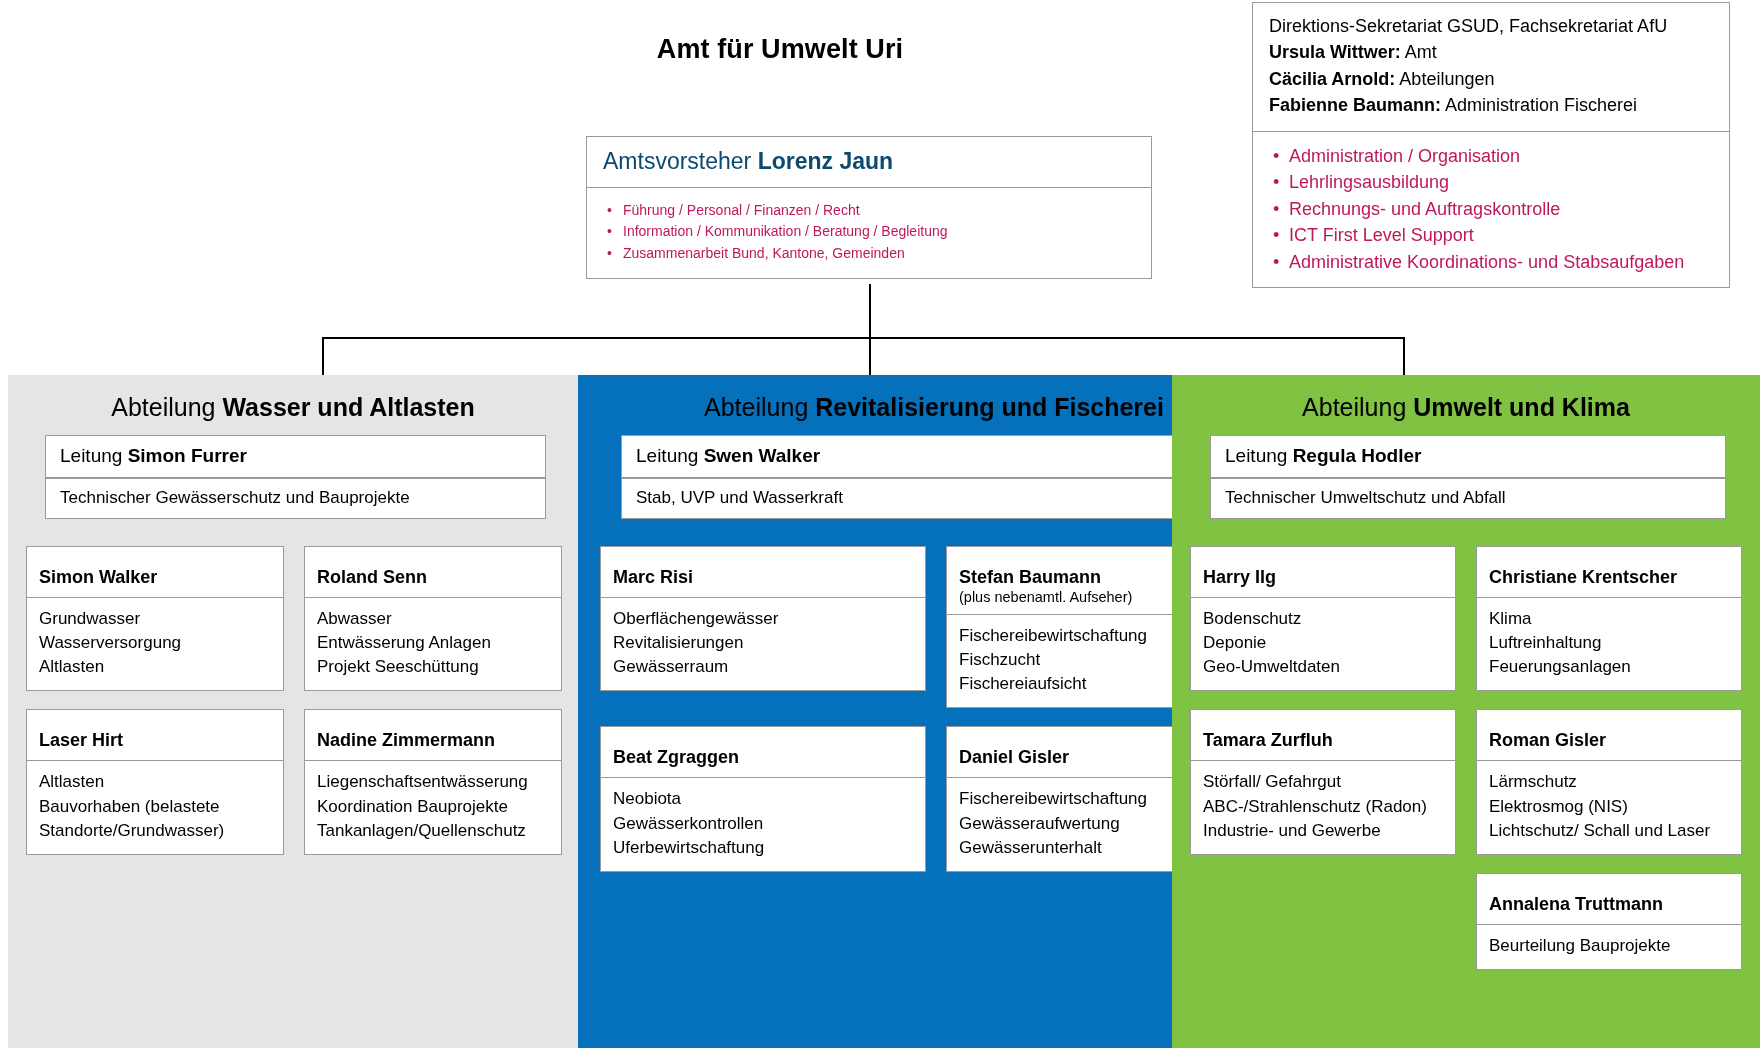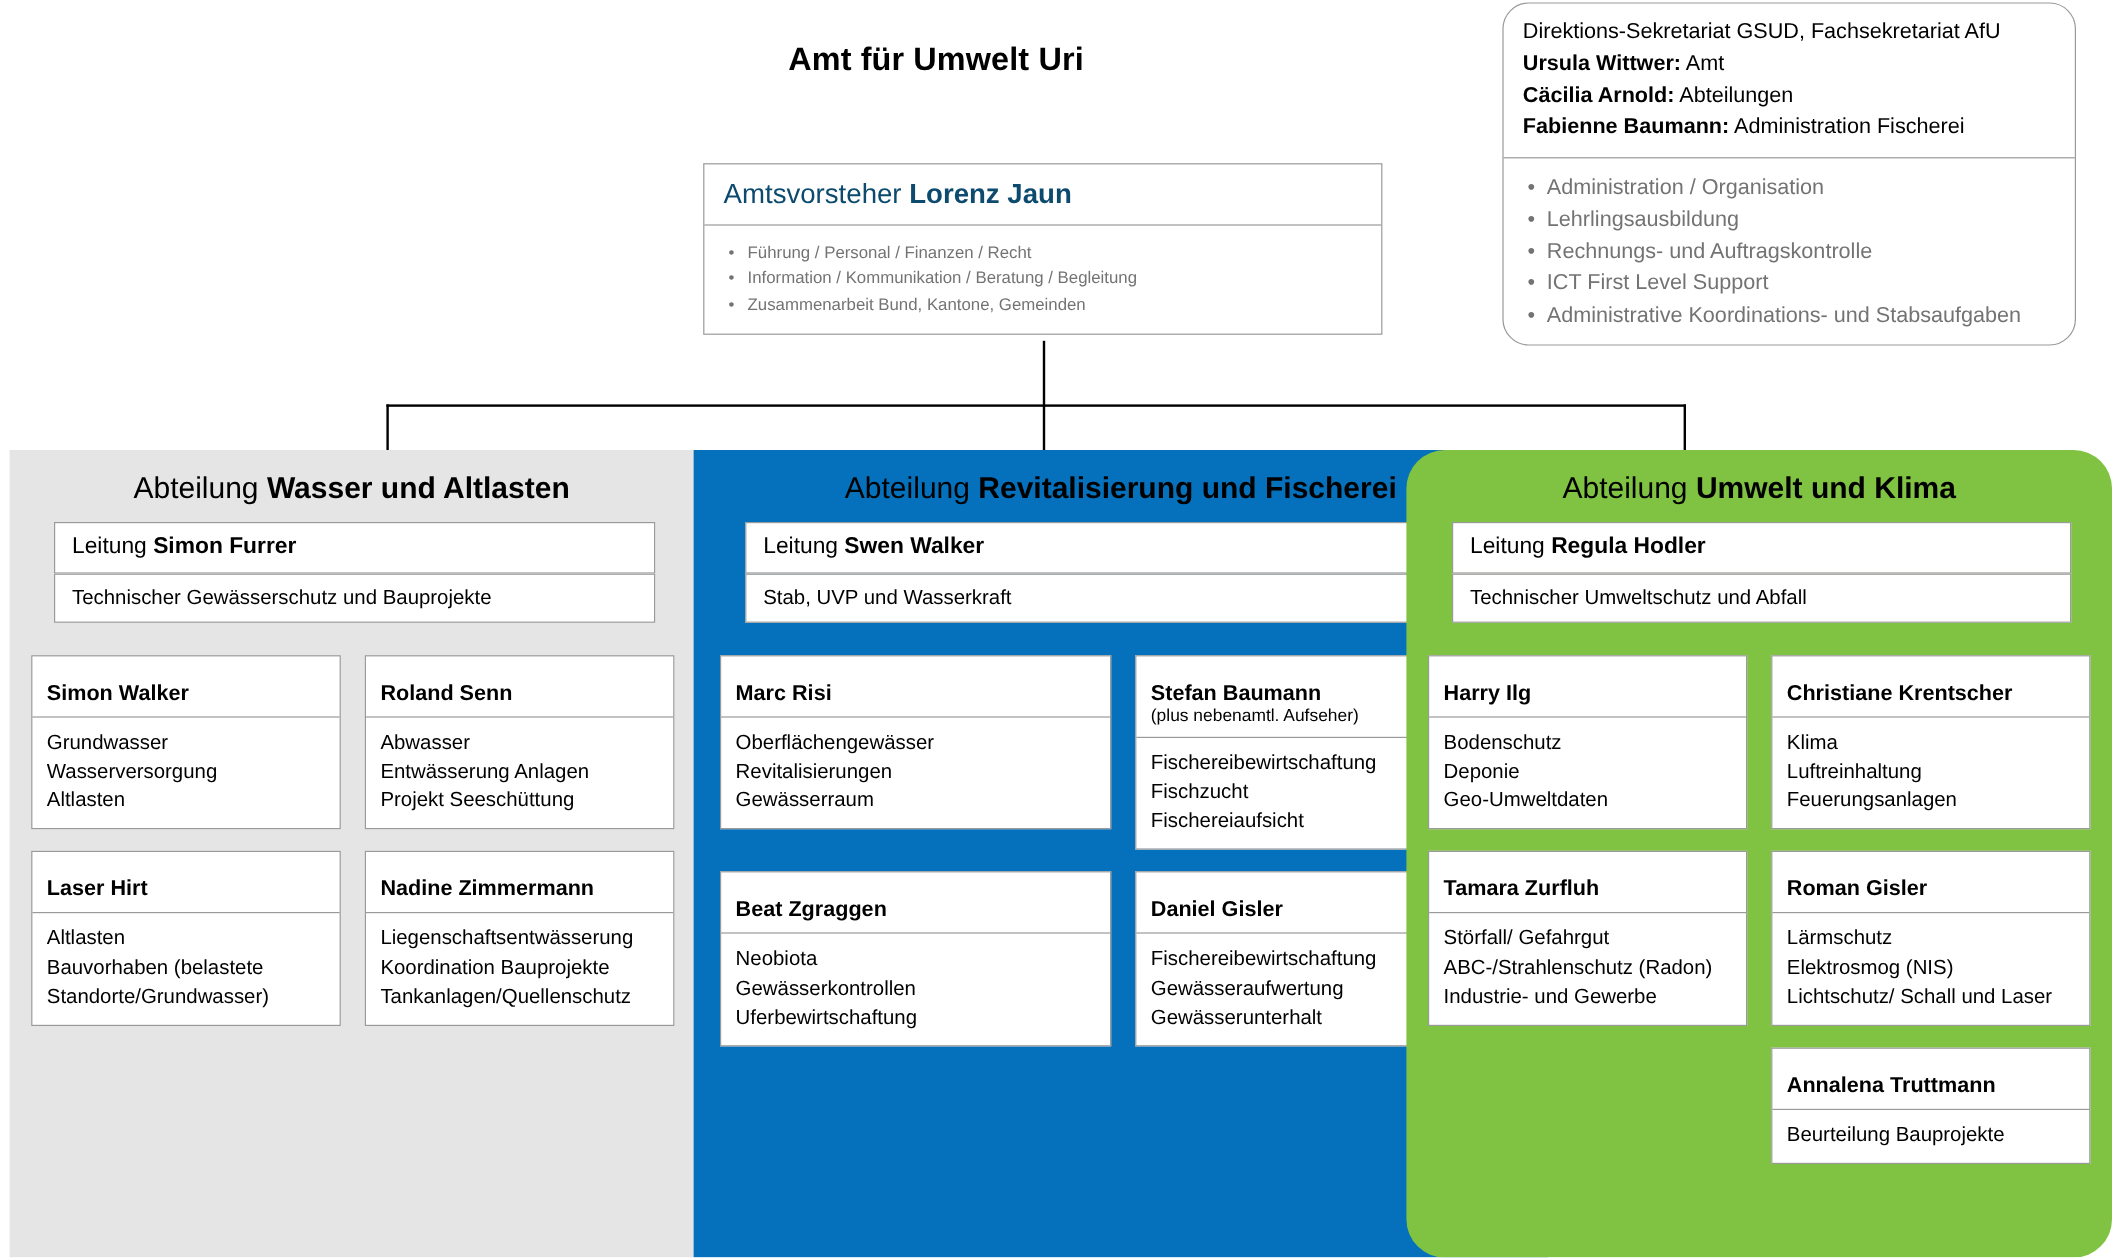--- a/index.html
+++ b/index.html
@@ -53,61 +53,60 @@
   .head-list {
     padding: 12px 16px 14px 16px;
   }
 
   
   .sec-box {
     position: absolute;
     left: 1252px;
     top: 2px;
     width: 478px;
-    border-radius: 22px;
   }
   .sec-head {
     padding: 10px 16px 12px 16px;
     font-size: 18px;
     line-height: 1.47;
     color: #000;
   }
   .sec-list {
     padding: 11px 16px 12px 16px;
   }
 
   ul.bullets {
     margin: 0; padding: 0; list-style: none;
   }
   ul.bullets li {
     position: relative;
     padding-left: 20px;
     font-size: 18px;
     line-height: 1.47;
-    color: #737373;
+    color: #be185d;
   }
   ul.bullets li::before {
     content: "•";
     position: absolute;
     left: 4px;
     top: 0;
   }
   .head-list ul.bullets li { font-size: 14px; line-height: 1.53; }
 
   
   .line { position: absolute; background: #000000; }
 
   
   .dept {
     position: absolute;
     top: 375px;
   }
   #dept-0 { left: 8px;    width: 570px;  height: 673px; background: #e5e5e5; }
   #dept-1 { left: 578px;  width: 712px;  height: 673px; background: #0571BC; }
-  #dept-2 { left: 1172px; width: 588px;  height: 673px; background: #80C241; border-radius: 32px; }
+  #dept-2 { left: 1172px; width: 588px;  height: 673px; background: #80C241; }
 
   .dept-title {
     text-align: center;
     font-size: 25px;
     color: #000;
     padding-top: 18px;
     padding-bottom: 13px;
   }
   .dept-title b { font-weight: bold; }
 

